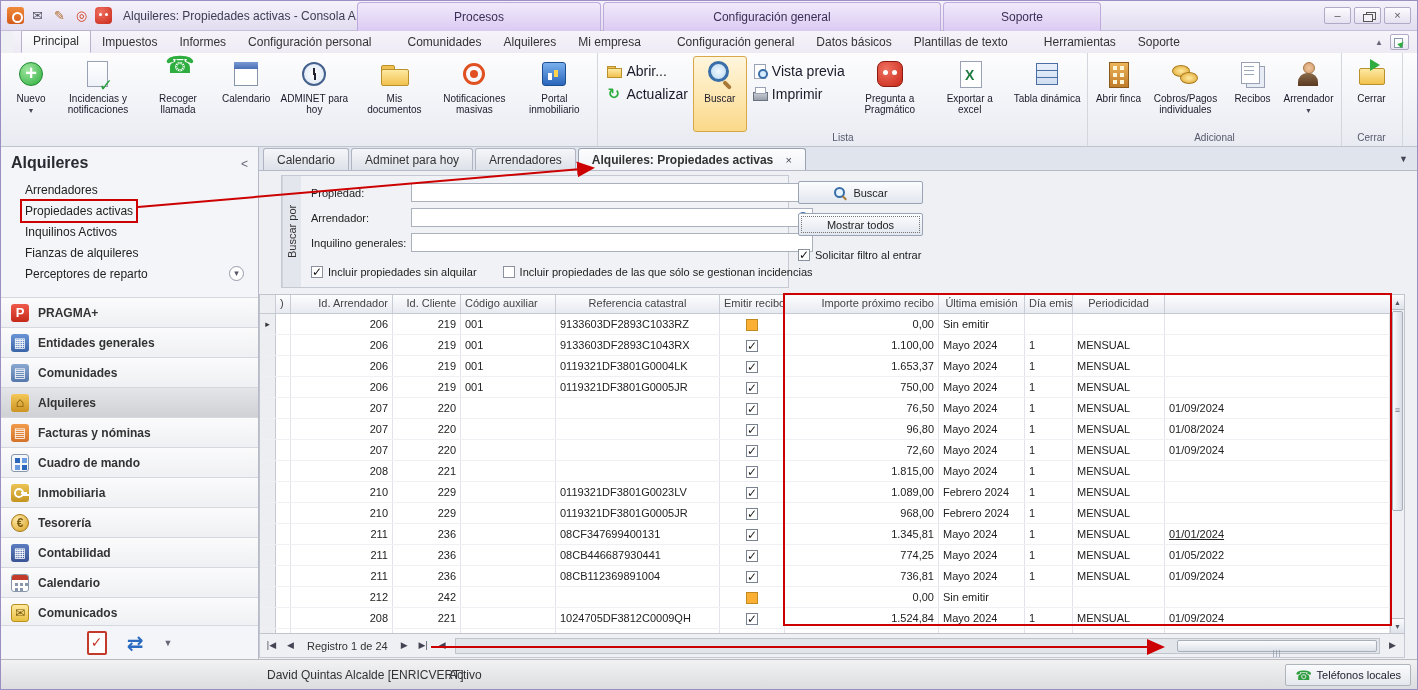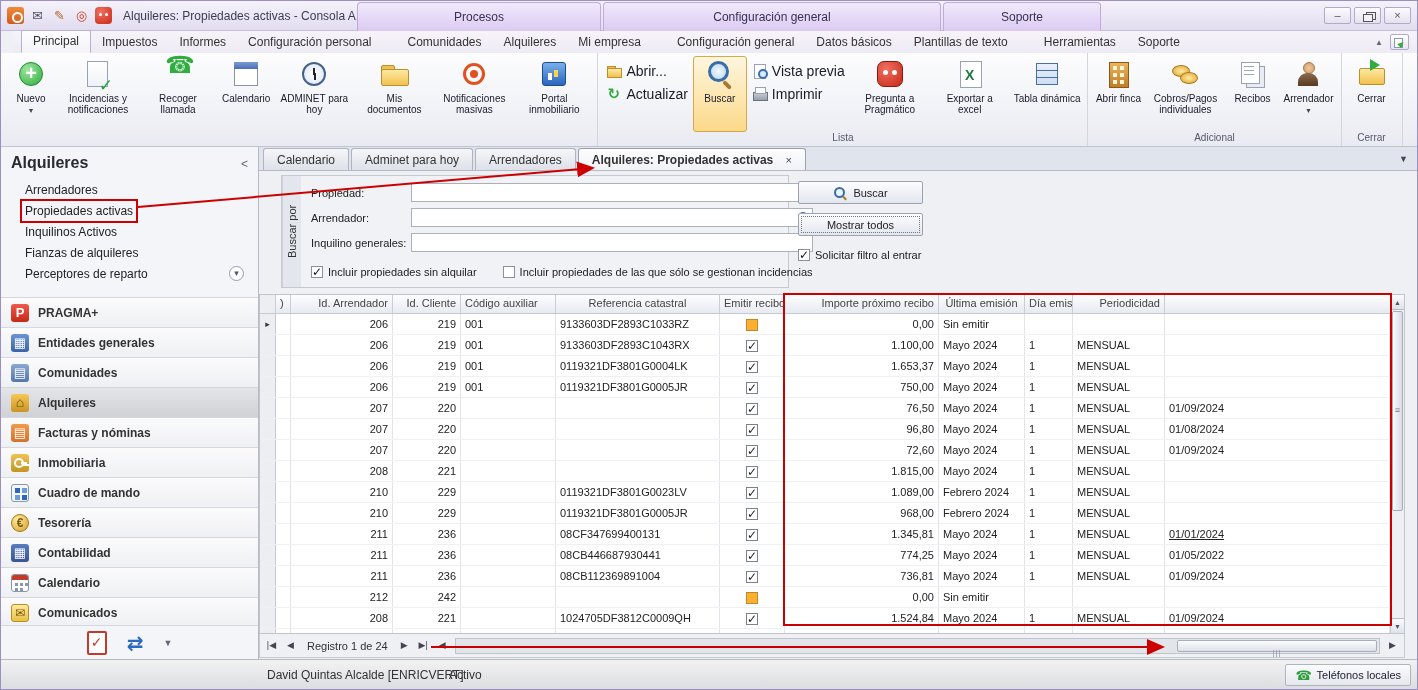--- a/index.html
+++ b/index.html
@@ -471,27 +471,27 @@
           <span class="mico alquileres-icon"></span>
           <span class="sb-module-label">Alquileres</span>
         </div>
 
         <div class="sb-module">
           <span class="mico facturas-icon"></span>
           <span class="sb-module-label">Facturas y nóminas</span>
         </div>
 
         <div class="sb-module">
+          <span class="mico cuadro-icon"></span>
+          <span class="sb-module-label">Cuadro de mando</span>
+        </div>
+
+        <div class="sb-module">
           <span class="mico inmobiliaria-icon"></span>
           <span class="sb-module-label">Inmobiliaria</span>
-        </div>
-
-        <div class="sb-module">
-          <span class="mico cuadro-icon"></span>
-          <span class="sb-module-label">Cuadro de mando</span>
         </div>
 
         <div class="sb-module">
           <span class="mico tesoreria-icon"></span>
           <span class="sb-module-label">Tesorería</span>
         </div>
 
         <div class="sb-module">
           <span class="mico contabilidad-icon"></span>
           <span class="sb-module-label">Contabilidad</span>
@@ -605,21 +605,21 @@
           <div class="gcell gsel"></div>
           <div class="gcell" style="width: 15px; text-align: left;">)</div>
           <div class="gcell" style="width: 102px; text-align: right;">Id. Arrendador</div>
           <div class="gcell" style="width: 68px; text-align: right;">Id. Cliente</div>
           <div class="gcell" style="width: 95px; text-align: left;">Código auxiliar</div>
           <div class="gcell" style="width: 164px; text-align: center;">Referencia catastral</div>
           <div class="gcell" style="width: 65px; text-align: center;">Emitir recibo</div>
           <div class="gcell" style="width: 154px; text-align: right;">Importe próximo recibo</div>
           <div class="gcell" style="width: 86px; text-align: center;">Última emisión</div>
           <div class="gcell" style="width: 48px; text-align: left;">Día emisión</div>
-          <div class="gcell" style="width: 92px; text-align: right;">Periodicidad</div>
+          <div class="gcell" style="width: 92px; text-align: center;">Periodicidad</div>
         </div>
       <div class="grid-body" id="grid-body">
           <div class="grow">
             <div class="gcell gsel">▸</div>
             <div class="gcell" style="width: 15px; text-align: left;"></div>
             <div class="gcell" style="width: 102px; text-align: right;">206</div>
             <div class="gcell" style="width: 68px; text-align: right;">219</div>
             <div class="gcell" style="width: 95px; text-align: left;">001</div>
             <div class="gcell" style="width: 164px; text-align: left;">9133603DF2893C1033RZ</div>
             <div class="gcell" style="width: 65px; text-align: center;"><span class="cb pending"></span></div>

